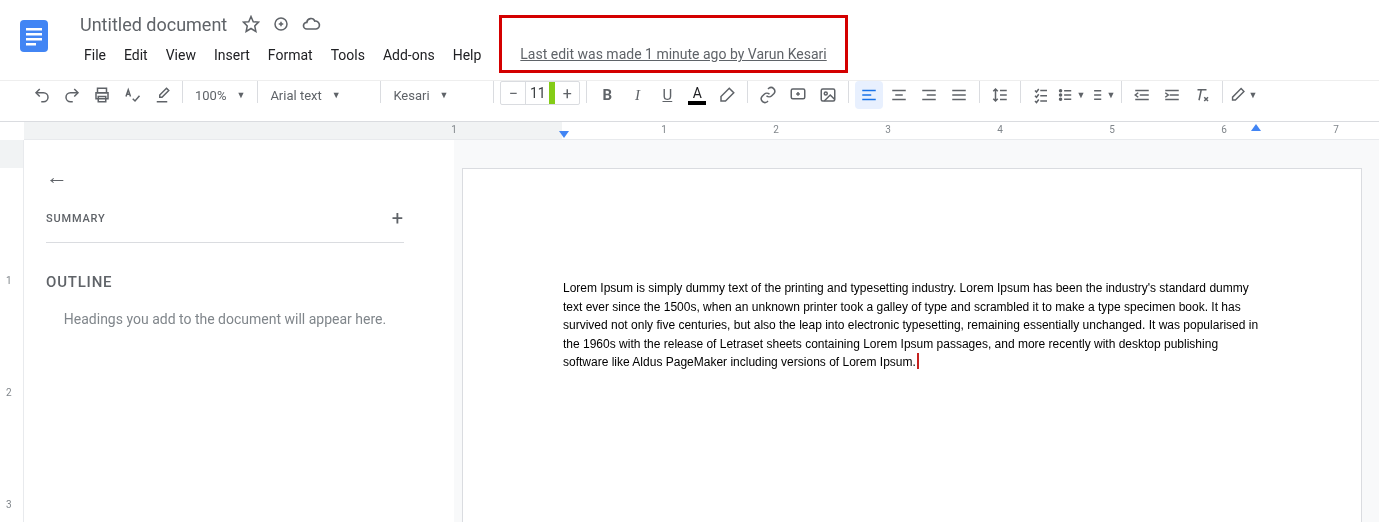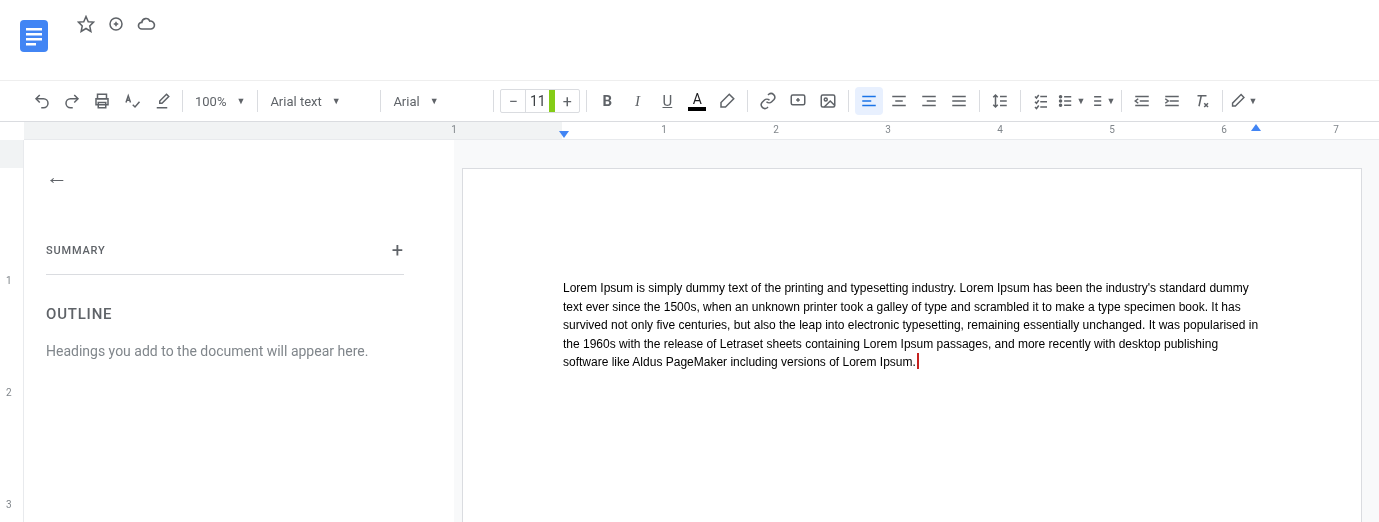--- a/index.html
+++ b/index.html
@@ -75,21 +75,20 @@
     font-size: 14px;
     text-decoration: underline;
     white-space: nowrap;
   }
   
   .toolbar {
     height: 42px;
     border-top: 1px solid #eee;
     border-bottom: 1px solid #dadce0;
     display: flex;
-    align-items: center;
     padding: 0 28px;
     gap: 2px;
   }
   .tbtn {
     width: 28px; height: 28px;
     display: inline-flex; align-items: center; justify-content: center;
     border-radius: 4px;
     color: #5f6368;
   }
   .tbtn.active { background: #e8f0fe; color: #1a73e8; }
@@ -147,32 +146,32 @@
     position:relative;
   }
   .v-ruler .vshade{position:absolute;left:0;right:0;top:0;height:28px;background:#f1f3f4;}
   .v-ruler .vnum{position:absolute;left:6px;font-size:10px;color:#80868b;transform:translateY(-50%);}    
   .sidepanel {
     width: 430px;
     background: #fff;
     padding: 24px 50px 0 22px;
   }
   .back-arrow { color:#5f6368; font-size:22px; }
-  .sp-section { margin-top: 48px; }
+  .sp-section { margin-top: 16px; }
   .sp-head {
     display:flex; justify-content:space-between; align-items:center;
     font-size:11px; letter-spacing:0.8px; color:#5f6368; font-weight:500;
     border-bottom:1px solid #dadce0; padding-bottom:12px;
   }
   .sp-plus { font-size:20px; font-weight:400; }
   .sp-outline-title {
     font-size:15px; letter-spacing:0.8px; color:#5f6368; font-weight:500;
     margin-top:30px; margin-bottom:18px;
   }
-  .sp-hint { font-size:14px; color:#80868b; line-height:1.5; }
+  .sp-hint { font-size:14px; color:#80868b; line-height:1.5;text-align:center; }
   .page-area {
     flex: 1;
     position: relative;
     background: #f8f9fa;
     overflow:hidden;
   }
   .page {
     position:absolute;
     left: 8px;
     top: 28px;
@@ -201,37 +200,51 @@
     <svg viewBox="0 0 36 36">
         <rect x="4" y="2" width="28" height="32" rx="4" fill="#4285f4"></rect>
         <rect x="10" y="10" width="16" height="2.5" fill="#fff"></rect>
         <rect x="10" y="15" width="16" height="2.5" fill="#fff"></rect>
         <rect x="10" y="20" width="16" height="2.5" fill="#fff"></rect>
         <rect x="10" y="25" width="10" height="2.5" fill="#fff"></rect>
       </svg>
   </div>
   <div class="header-main">
     <div class="title-row">
+      <span class="doc-title">Untitled document</span>
       <span class="title-icon">
         <svg width="18" height="18" viewBox="0 0 24 24" fill="none" stroke="#5f6368" stroke-width="2">
             <polygon points="12 2 15 9 22 9.5 17 14.5 18.5 22 12 18 5.5 22 7 14.5 2 9.5 9 9"></polygon>
           </svg>
       </span>
       <span class="title-icon">
         <svg width="18" height="18" viewBox="0 0 24 24" fill="none" stroke="#5f6368" stroke-width="2">
             <circle cx="12" cy="12" r="8"></circle>
             <path d="M9 12h6M12 9v6"></path>
           </svg>
       </span>
       <span class="title-icon">
         <svg width="20" height="20" viewBox="0 0 24 24" fill="none" stroke="#5f6368" stroke-width="2">
             <path d="M18 18H7a4 4 0 0 1 0-8 5 5 0 0 1 9.6-1.5A4 4 0 0 1 18 18z"></path>
           </svg>
       </span>
     </div>
+    <div class="menubar">
+      <span class="menu-item">File</span>
+      <span class="menu-item">Edit</span>
+      <span class="menu-item">View</span>
+      <span class="menu-item">Insert</span>
+      <span class="menu-item">Format</span>
+      <span class="menu-item">Tools</span>
+      <span class="menu-item">Add-ons</span>
+      <span class="menu-item">Help</span>
+      <span class="last-edit-wrap">
+        <span class="last-edit">Last edit was made 1 minute ago by Varun Kesari</span>
+      </span>
+    </div>
   </div>
 </div>
 
 <div class="toolbar">
   <span class="tbtn">
       <svg width="18" height="18" viewBox="0 0 24 24" fill="none" stroke="#5f6368" stroke-width="2">
         <path d="M9 14l-5-5 5-5"></path>
         <path d="M4 9h10a6 6 0 0 1 0 12h-3"></path>
       </svg>
     </span>
@@ -265,21 +278,21 @@
       <span>100%</span>
       <span class="tri">▼</span>
     </span>
   <span class="tsep"></span>
   <span class="tsel" style="width:110px">
       <span>Arial text</span>
       <span class="tri">▼</span>
     </span>
   <span class="tsep"></span>
   <span class="tsel" style="width:100px">
-      <span>Arial</span>
+      <span>Kesari</span>
       <span class="tri">▼</span>
     </span>
   <span class="tsep"></span>
   <span class="fontsize">
     <span class="fs-btn">−</span>
     <span class="fs-val">11</span>
     <span class="fs-btn">+</span>
   </span>
   <span class="tsep"></span>
   <span class="tbtn">

